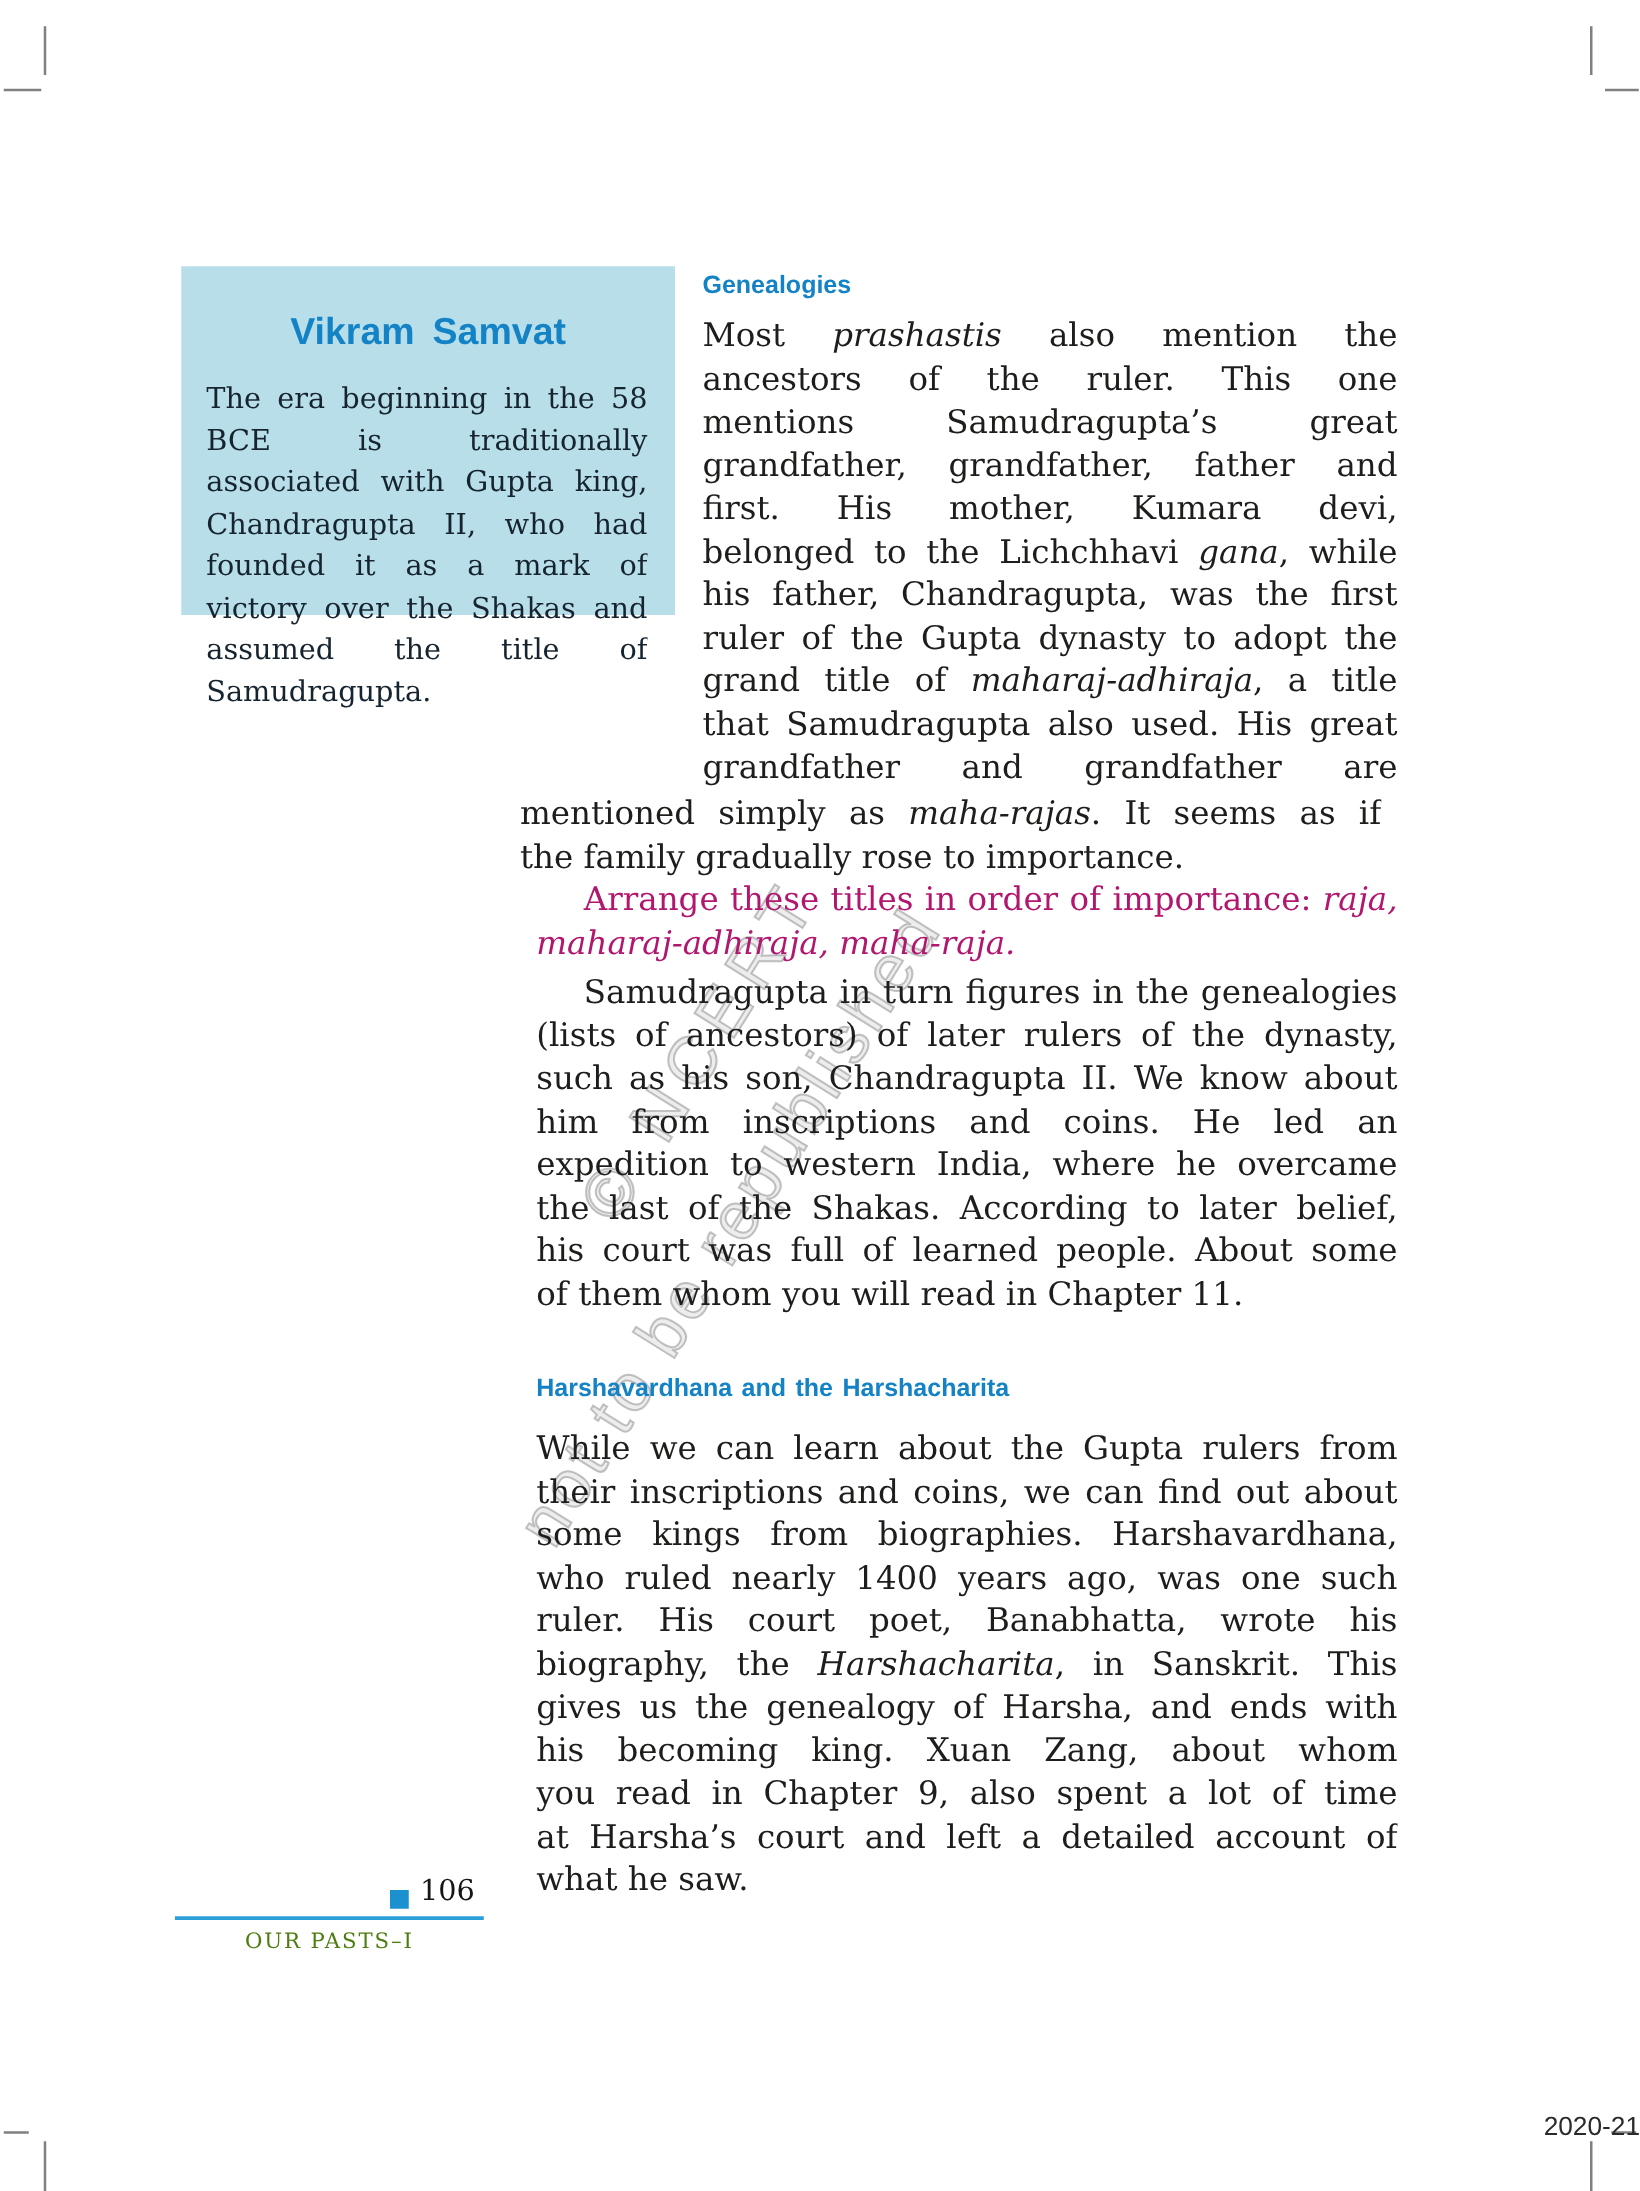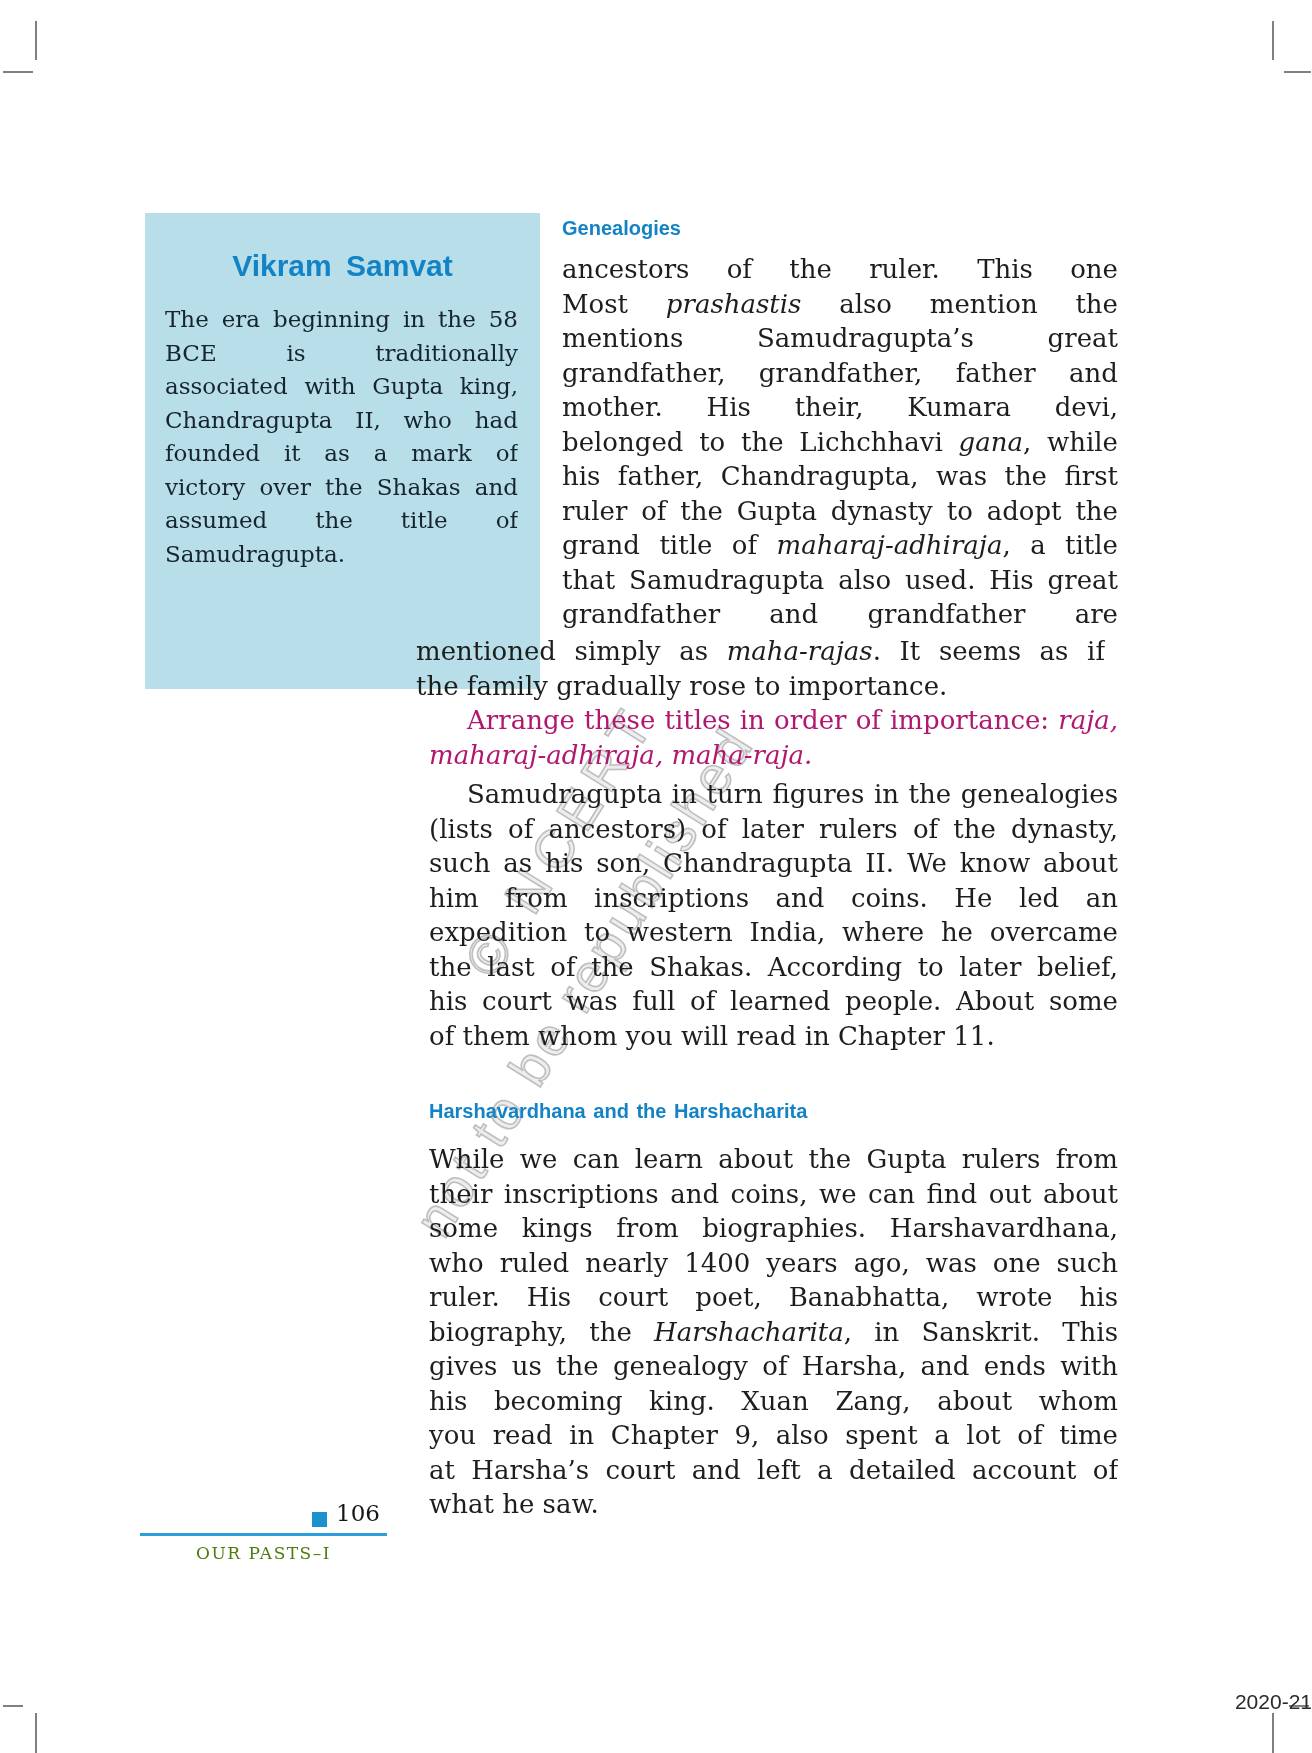--- a/index.html
+++ b/index.html
@@ -8,21 +8,21 @@
     width:1312px;height:1753px;
     background:#ffffff;
     overflow:hidden;
     font-family:"DejaVu Serif", serif;
     color:var(--body-text,#1d1d1b);
   }
   .abs{position:absolute;}
   .cropmark{background:#808080;}
   
   .infobox{
-    left:145px;top:213px;width:395px;height:476px;
+    left:145px;top:213px;width:395px;height:279px;
     background:var(--box-bg,#b8dfe9);
   }
   .infobox-title{
     margin-top:36px;
     text-align:center;
     font-family:"Liberation Sans", sans-serif;
     font-weight:bold;
     font-size:30px;line-height:34px;
     color:var(--heading-blue,#1483c6);
     word-spacing:6px;
@@ -112,25 +112,25 @@
         <div class="tline"><span>founded it as a mark of</span></div>
         <div class="tline"><span>victory over the Shakas and</span></div>
         <div class="tline"><span>assumed the title of</span></div>
         <div class="tline end"><span>Samudragupta.</span></div>
       </div>
   </div>
 
   <div class="abs heading" style="left:562px;top:209px;width:450px;">Genealogies</div>
 
   <div class="abs bodyblock" style="left:562px;top:252px;width:556px;">
+      <div class="tline"><span>Most </span><span class="it">prashastis</span><span> also mention the</span></div>
       <div class="tline"><span>ancestors of the ruler. This one</span></div>
-      <div class="tline"><span>Most </span><span class="it">prashastis</span><span> also mention the</span></div>
       <div class="tline"><span>mentions Samudragupta’s great</span></div>
       <div class="tline"><span>grandfather, grandfather, father and</span></div>
-      <div class="tline"><span>mother. His their, Kumara devi,</span></div>
+      <div class="tline"><span>first. His mother, Kumara devi,</span></div>
       <div class="tline"><span>belonged to the Lichchhavi </span><span class="it">gana</span><span>, while</span></div>
       <div class="tline"><span>his father, Chandragupta, was the first</span></div>
       <div class="tline"><span>ruler of the Gupta dynasty to adopt the</span></div>
       <div class="tline"><span>grand title of </span><span class="it">maharaj-adhiraja</span><span>, a title</span></div>
       <div class="tline"><span>that Samudragupta also used. His great</span></div>
       <div class="tline"><span>grandfather and grandfather are</span></div>
     </div>
 
   <div class="abs bodyblock" style="left:416px;top:634px;width:689px;">
       <div class="tline"><span>mentioned simply as </span><span class="it">maha-rajas</span><span>. It seems as if</span></div>

